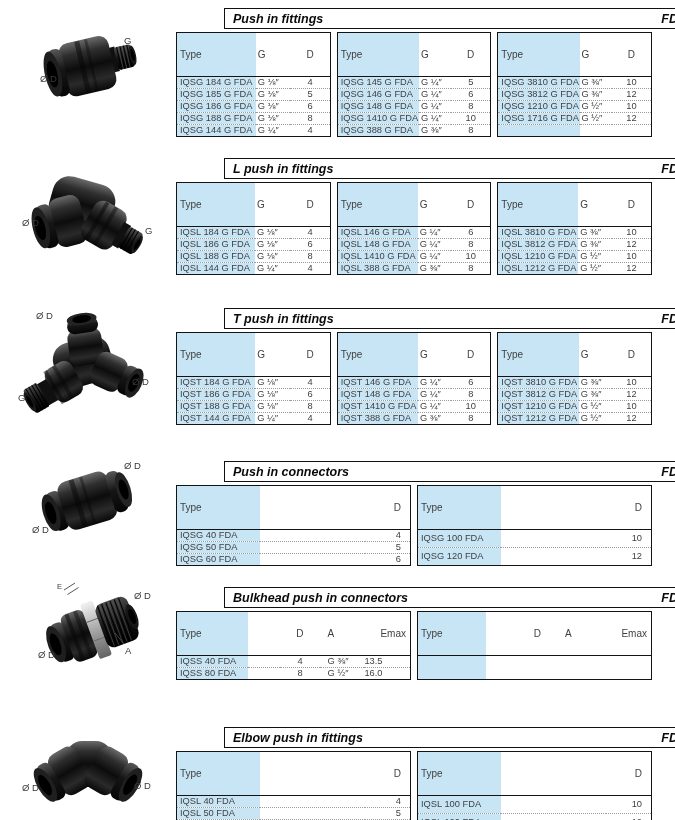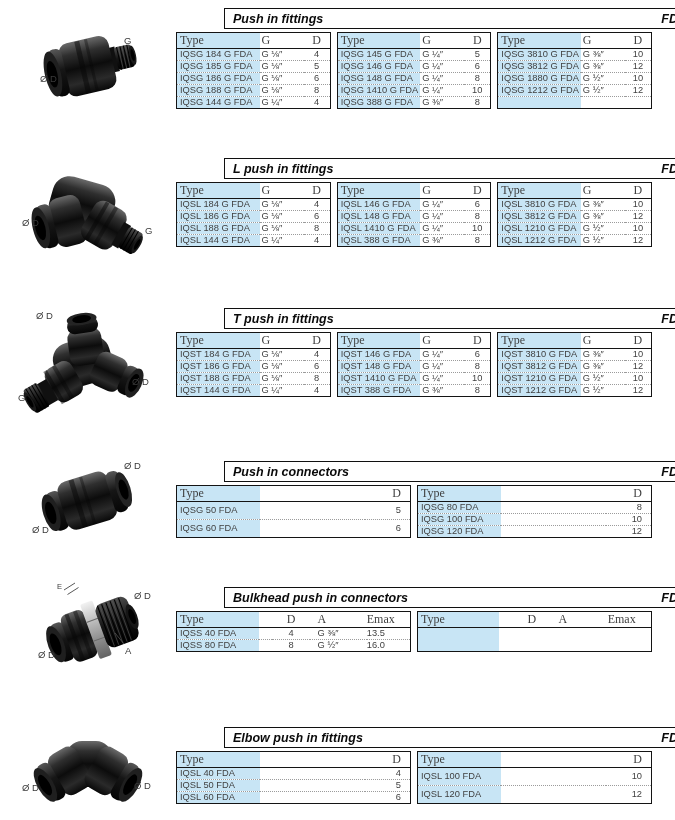--- a/index.html
+++ b/index.html
@@ -12,22 +12,22 @@
   .section { position:absolute; left:0; width:675px; }
   .sh {
     position:absolute; left:176px; top:0; width:472px; height:21px;
     border:1px solid #101010; background:#fff;
     display:flex; align-items:center; justify-content:space-between;
     padding:0 8px; font-size:12.5px; font-weight:bold; font-style:italic; color:#0a0a0a;margin-left:48px;
   }
   .tables { position:absolute; left:176px; top:24px; width:476px; display:flex; gap:6px; }
   table { flex:1; border-collapse:collapse; table-layout:fixed; border:1px solid #141414; background:#fff; }
   th {
-    font-size:12px; font-weight:normal; text-align:left; height:12px;
-    padding:0; border-bottom:1.5px solid #141414; white-space:nowrap; overflow:hidden; color:#3f3f3f;font-family:Liberation Serif, serif;
+    font-size:10px; font-weight:normal; text-align:left; height:12px;
+    padding:16px; border-bottom:1.5px solid #141414; white-space:nowrap; overflow:hidden; color:#3f3f3f;
   }
   td {
     font-size:9.3px; height:11px; line-height:11px; padding:0;
     white-space:nowrap; overflow:hidden; color:#3f3f3f;
   }
   tbody tr + tr td { border-top:1px dotted #9b9b9b; }
   .c-type { background:#c8e5f5; padding-left:3px; }
   .c-sp   { background:#fff; }
   .c-g    { padding-left:2px; }
   .c-d    { text-align:center; }
@@ -195,26 +195,26 @@
               <td class="c-type">IQSG 3810 G FDA</td>
               <td class="c-g">G ⅜″</td>
               <td class="c-d">10</td>
             </tr>
             <tr>
               <td class="c-type">IQSG 3812 G FDA</td>
               <td class="c-g">G ⅜″</td>
               <td class="c-d">12</td>
             </tr>
             <tr>
-              <td class="c-type">IQSG 1880 G FDA</td>
+              <td class="c-type">IQSG 1210 G FDA</td>
               <td class="c-g">G ½″</td>
               <td class="c-d">10</td>
             </tr>
             <tr>
-              <td class="c-type">IQSG 1212 G FDA</td>
+              <td class="c-type">IQSG 1716 G FDA</td>
               <td class="c-g">G ½″</td>
               <td class="c-d">12</td>
             </tr>
             <tr>
               <td class="c-type">&nbsp;</td>
               <td class="c-g">&nbsp;</td>
               <td class="c-d">&nbsp;</td>
             </tr>
           </tbody>
         </table>
@@ -533,20 +533,25 @@
           </colgroup>
           <thead>
             <tr>
               <th class="c-type">Type</th>
               <th class="c-sp"></th>
               <th class="c-dr">D</th>
             </tr>
           </thead>
           <tbody>
             <tr>
+              <td class="c-type">IQSG 40 FDA</td>
+              <td class="c-sp"></td>
+              <td class="c-dr">4</td>
+            </tr>
+            <tr>
               <td class="c-type">IQSG 50 FDA</td>
               <td class="c-sp"></td>
               <td class="c-dr">5</td>
             </tr>
             <tr>
               <td class="c-type">IQSG 60 FDA</td>
               <td class="c-sp"></td>
               <td class="c-dr">6</td>
             </tr>
           </tbody>
@@ -558,25 +563,20 @@
             <col style="width: 46px;">
           </colgroup>
           <thead>
             <tr>
               <th class="c-type">Type</th>
               <th class="c-sp"></th>
               <th class="c-dr">D</th>
             </tr>
           </thead>
           <tbody>
-            <tr>
-              <td class="c-type">IQSG 80 FDA</td>
-              <td class="c-sp"></td>
-              <td class="c-dr">8</td>
-            </tr>
             <tr>
               <td class="c-type">IQSG 100 FDA</td>
               <td class="c-sp"></td>
               <td class="c-dr">10</td>
             </tr>
             <tr>
               <td class="c-type">IQSG 120 FDA</td>
               <td class="c-sp"></td>
               <td class="c-dr">12</td>
             </tr>

